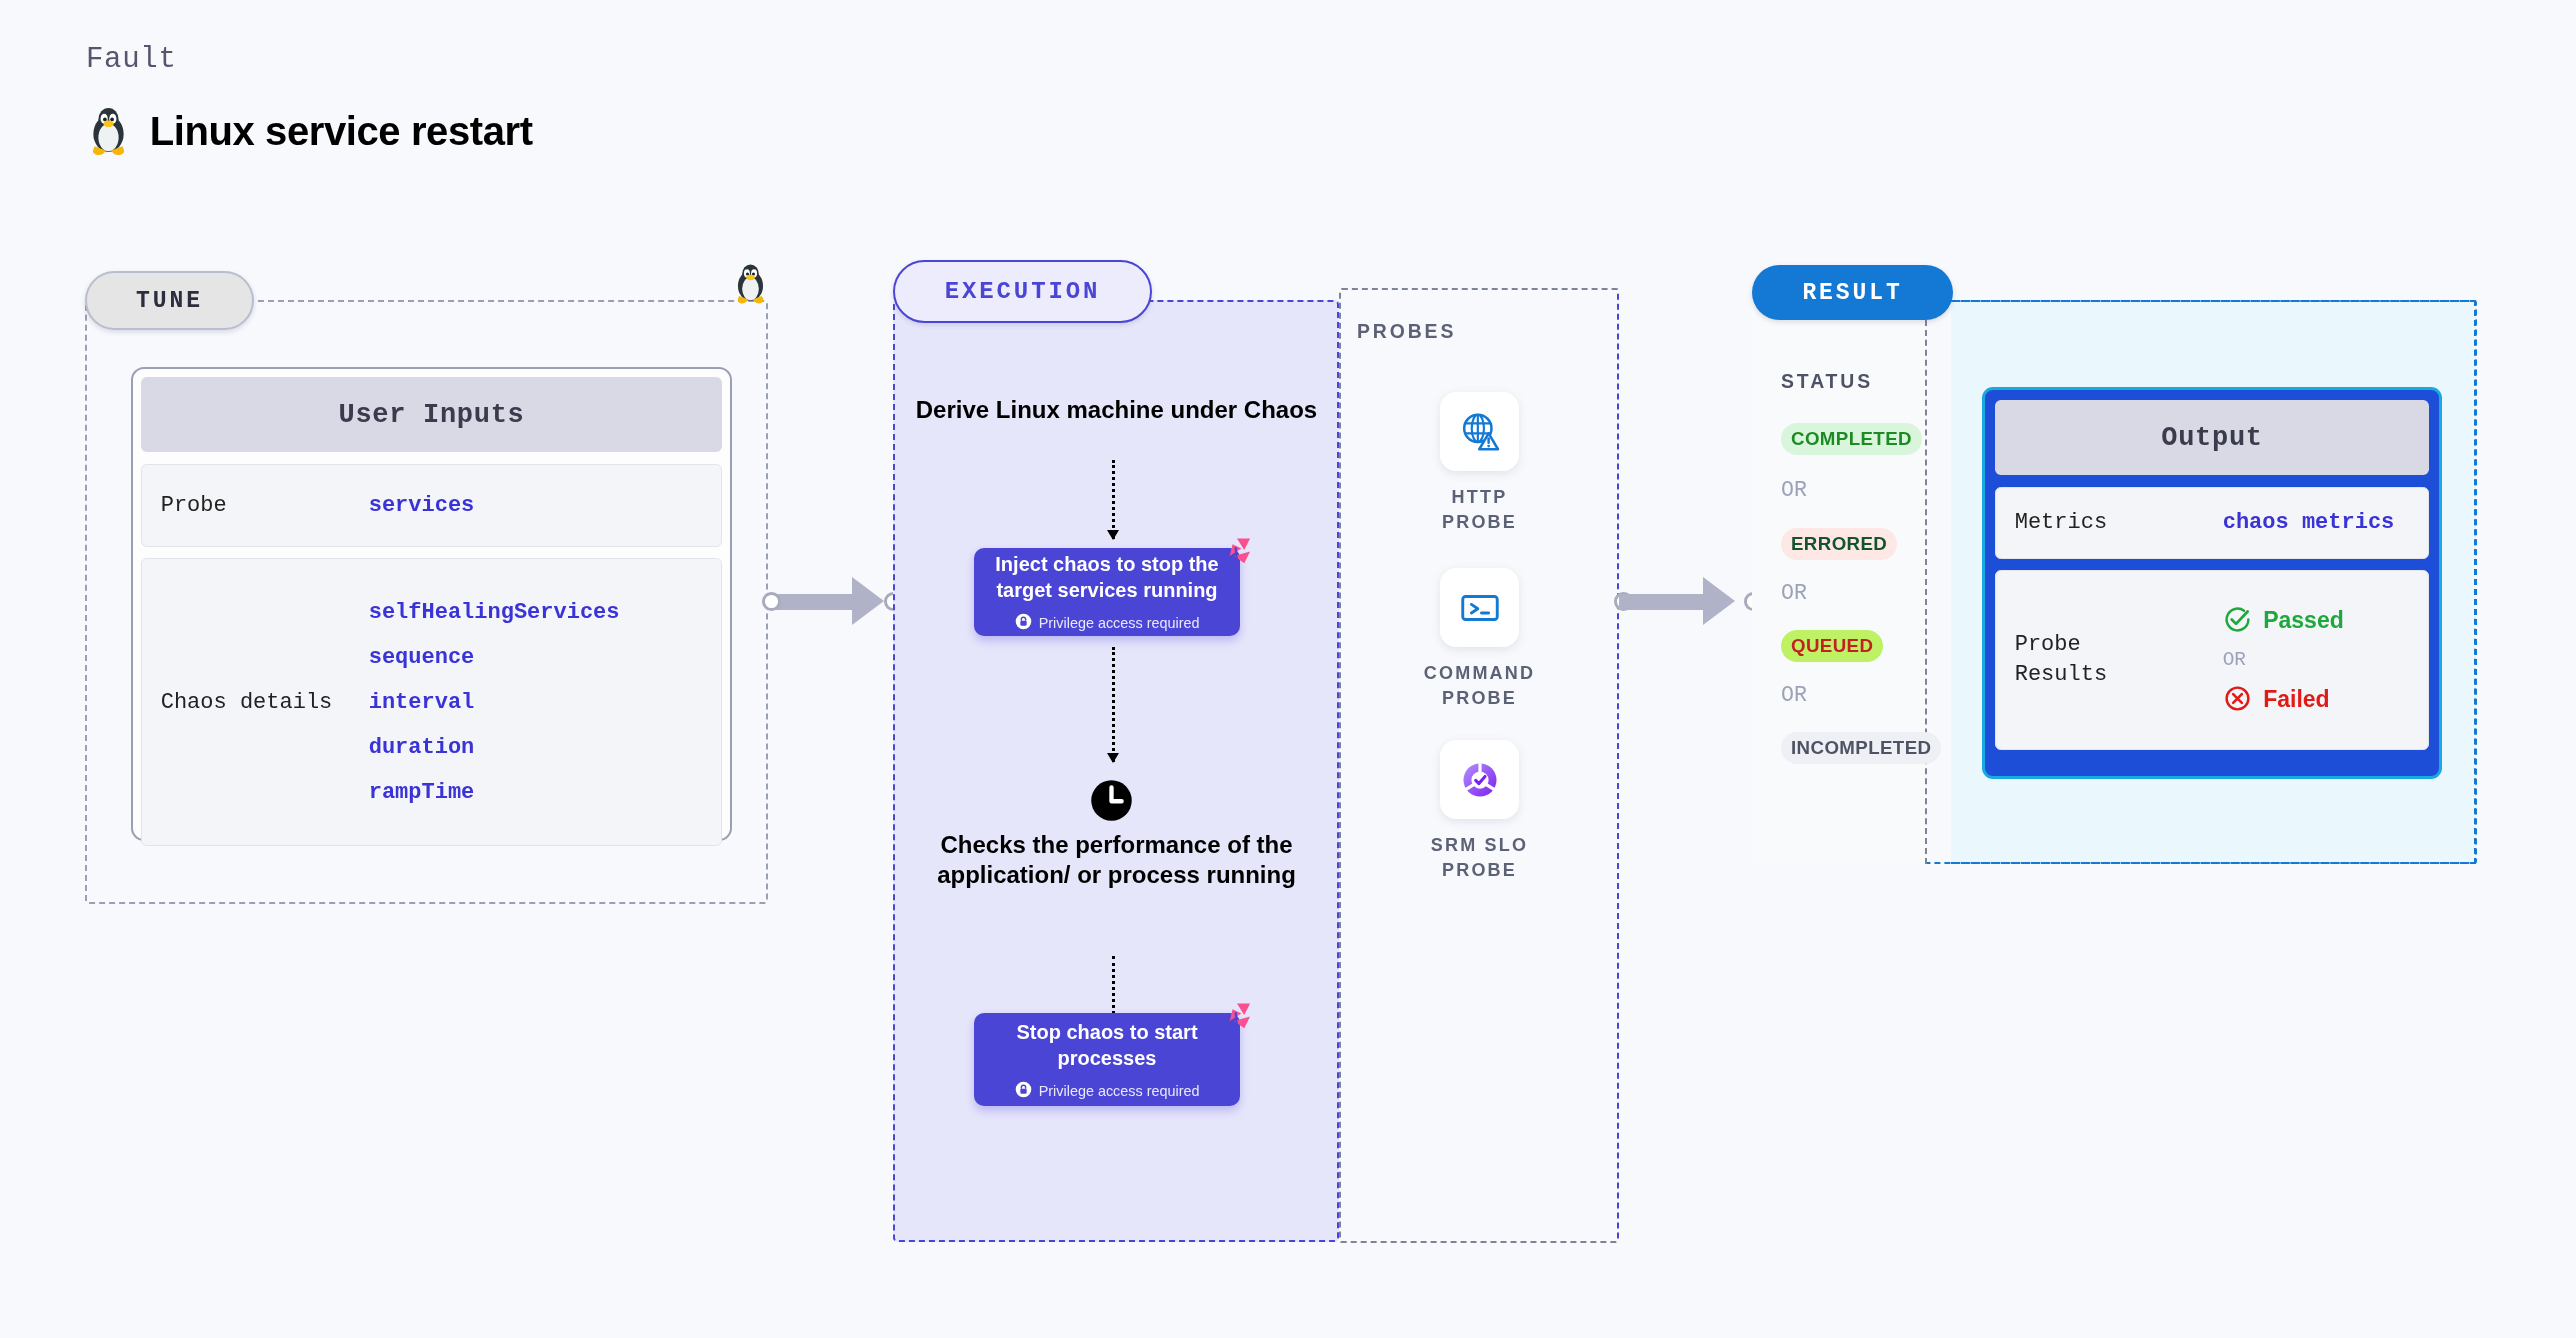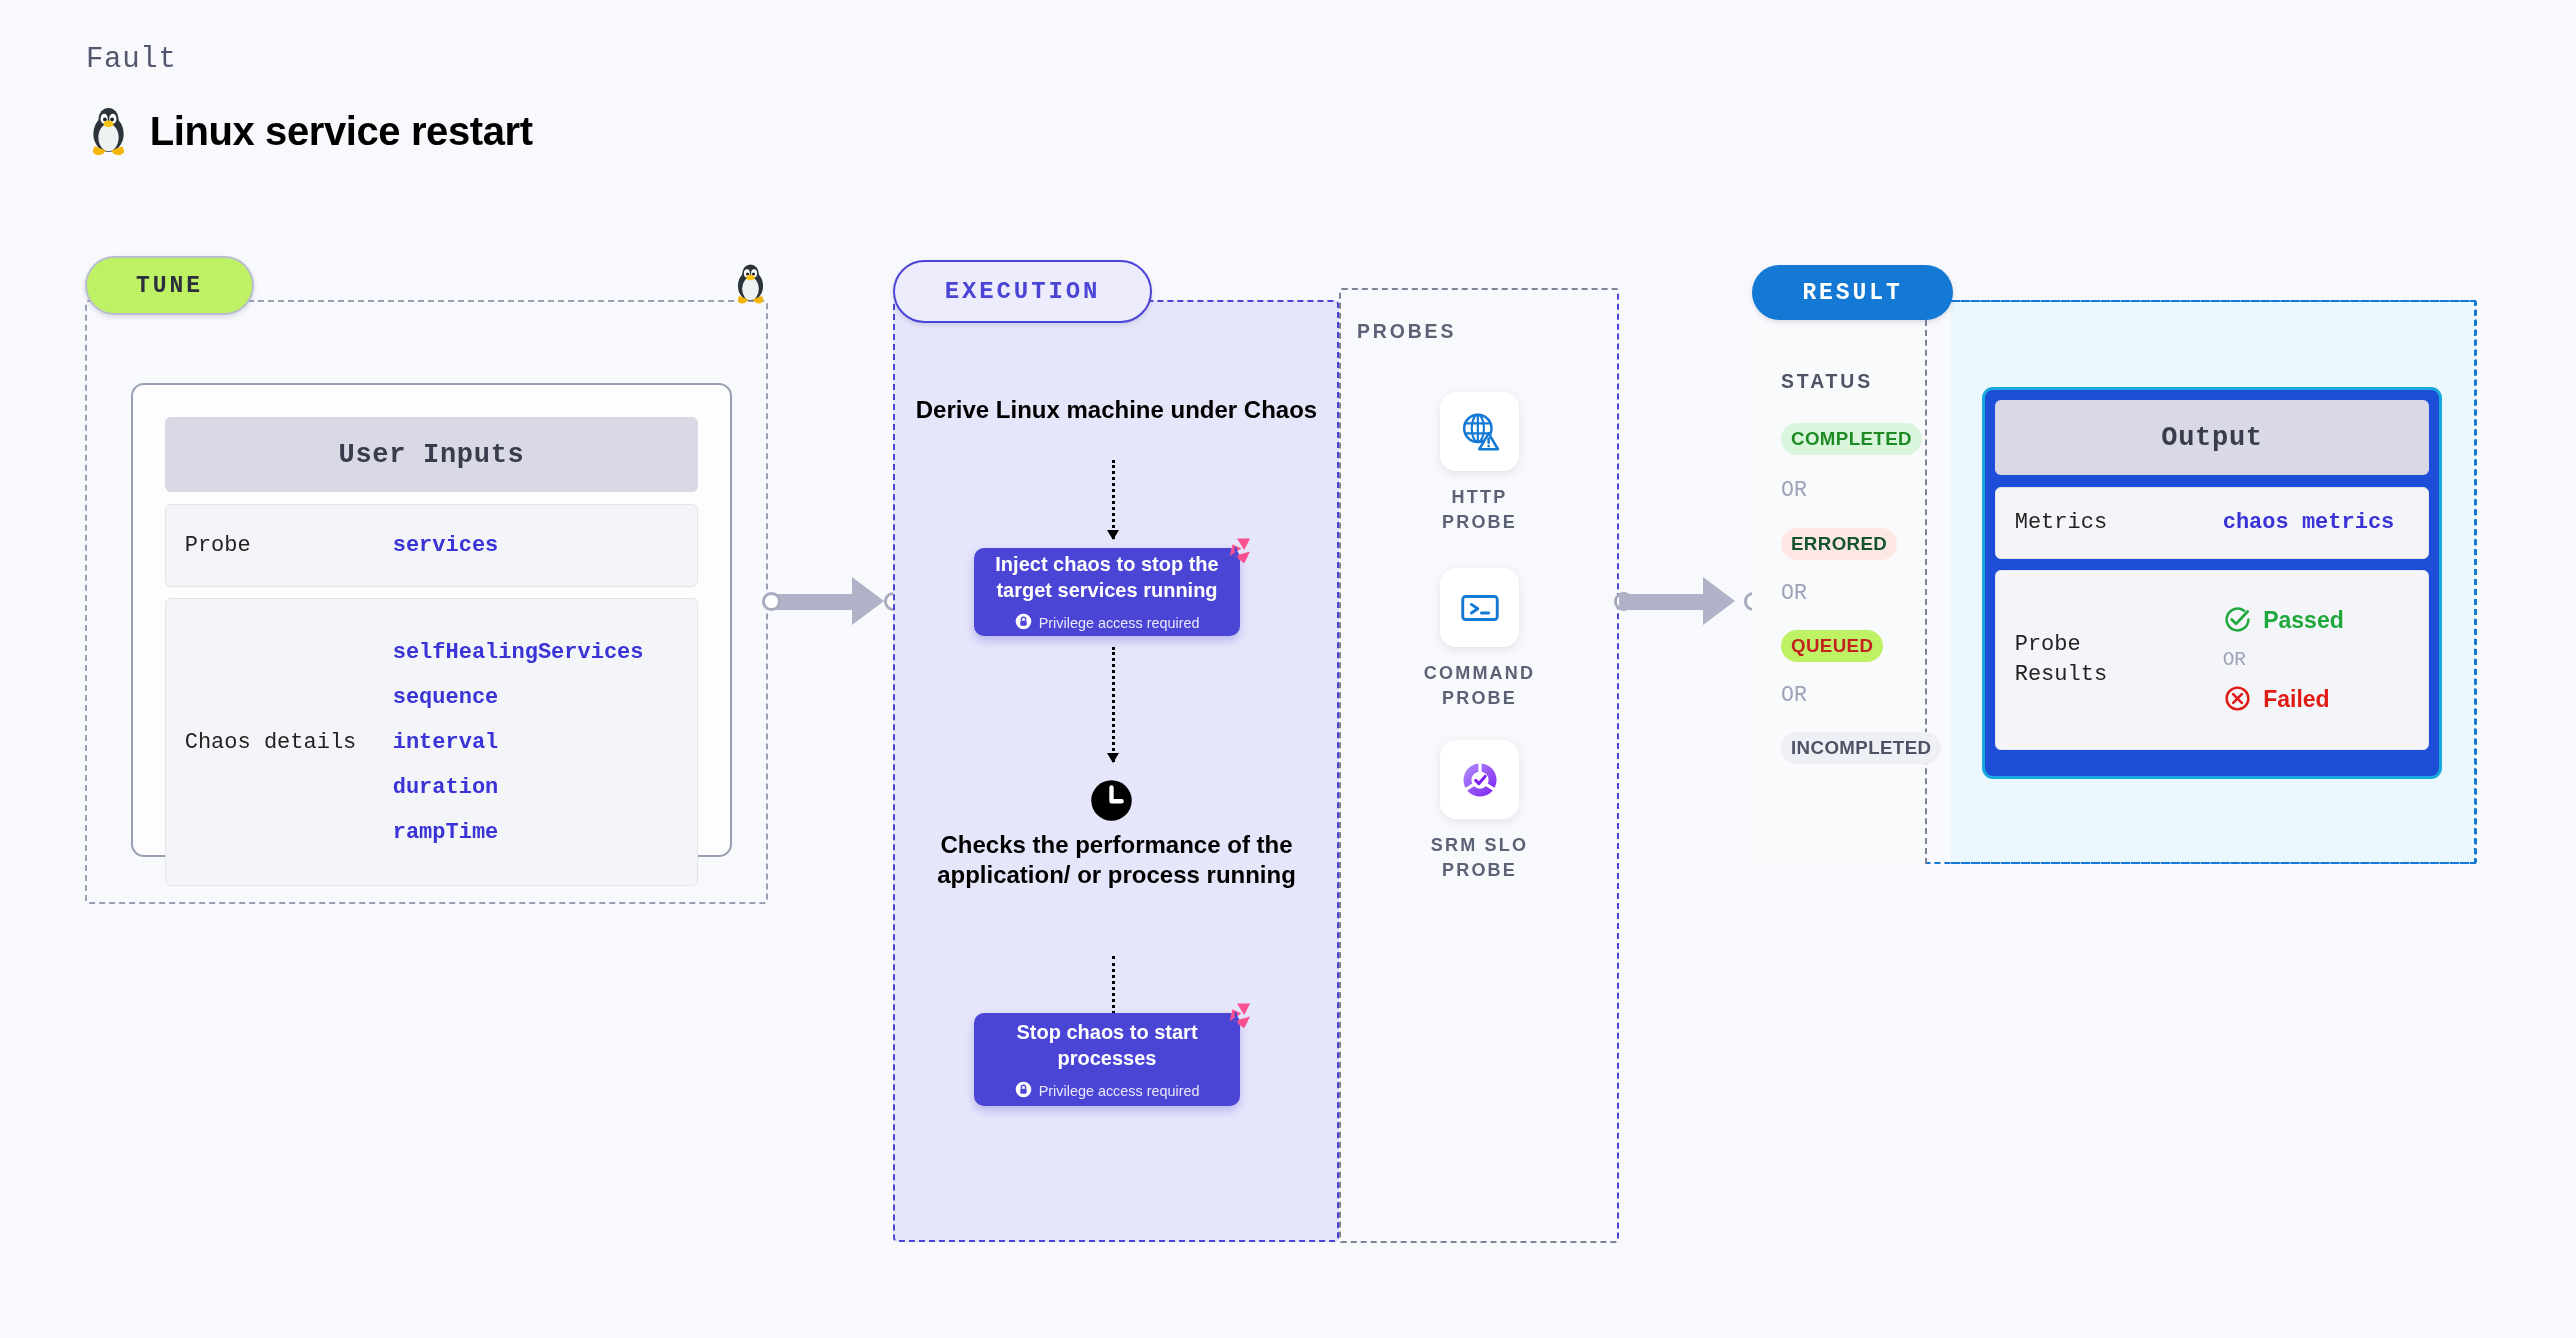--- a/index.html
+++ b/index.html
@@ -29,26 +29,26 @@
     display:flex;align-items:center;justify-content:center;
     border-radius:33px;
     font-family:"Liberation Mono",monospace;
     font-weight:bold;letter-spacing:2.9px;
     box-shadow:0 2.2px 5px rgba(60,60,110,.16);
   }
 
   
   #tune-panel{left:85px;top:300px;width:683px;height:604px;
     border:2.2px dashed #9aa0b4;border-radius:2.9px;background:transparent;}
-  #tune-pill{left:85px;top:256px;width:165px;height:55px;
-    background:#bef264;border:2.2px solid #b9bece;color:#2c2e3e;font-size:23px;}
+  #tune-pill{left:85px;top:271px;width:165px;height:55px;
+    background:#e5e5e5;border:2.2px solid #b9bece;color:#2c2e3e;font-size:23px;}
   #tune-card{
     position:absolute;left:131px;top:367px;width:601px;height:474px;
     border:2.2px solid #9aa0b4;border-radius:13px;background:#fdfdfe;
-    box-sizing:border-box;padding:32px;margin-top:16px;
+    box-sizing:border-box;padding:8px;
   }
   .card-head{
     height:75px;background:#d8d9e5;border-radius:5.8px;
     display:flex;align-items:center;justify-content:center;
     font-family:"Liberation Mono",monospace;font-size:27px;
     font-weight:bold;color:#3a3b4d;letter-spacing:0.7px;
   }
   .kv-box{
     margin-top:11.5px;background:#f4f5f9;border:1.4px solid #e2e4ec;
     border-radius:5.8px;box-sizing:border-box;

